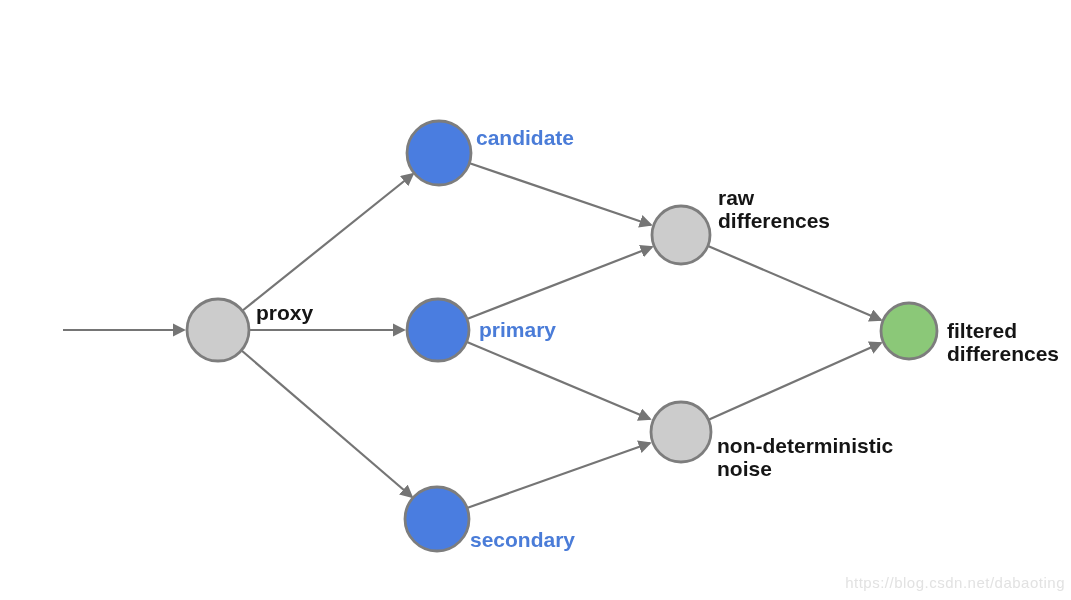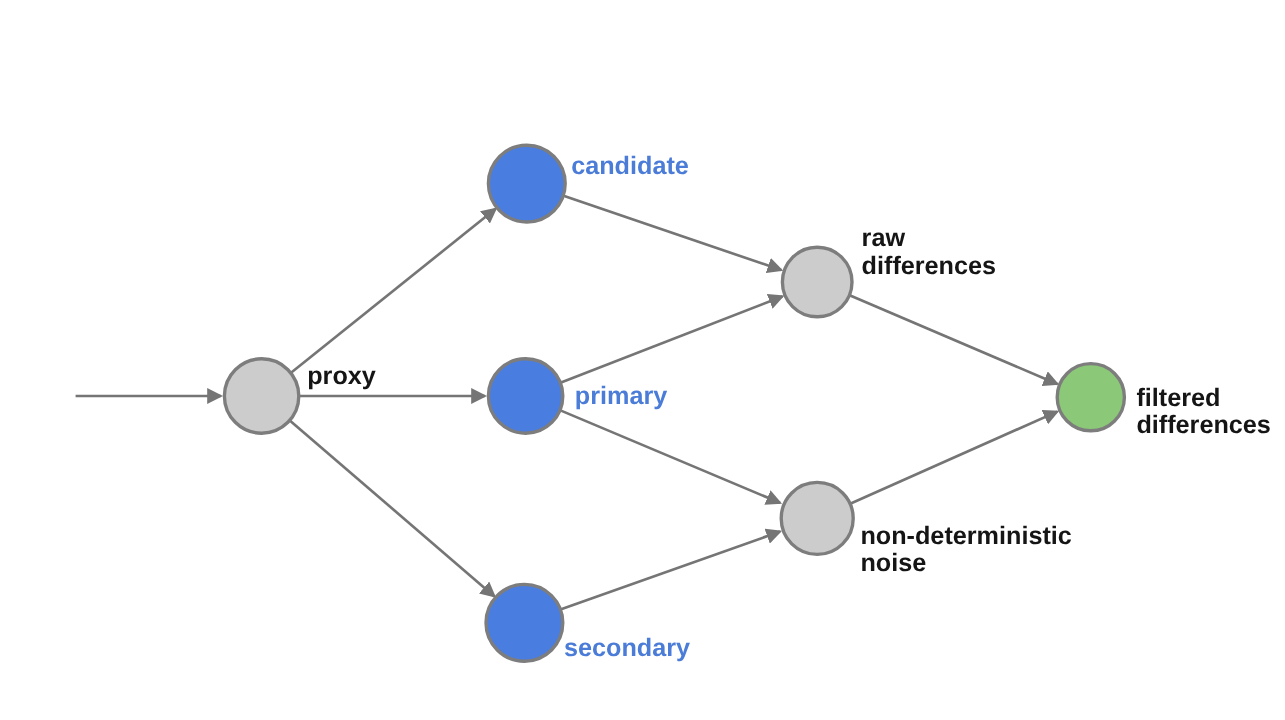--- a/index.html
+++ b/index.html
@@ -65,13 +65,14 @@
     <g id="labels-layer">
         <text x="256" y="320" fill="#151515" class="node-label"><tspan x="256" dy="0">proxy</tspan></text>
         <text x="476" y="145" fill="#4a7cd8" class="node-label"><tspan x="476" dy="0">candidate</tspan></text>
         <text x="479" y="337" fill="#4a7cd8" class="node-label"><tspan x="479" dy="0">primary</tspan></text>
         <text x="470" y="547" fill="#4a7cd8" class="node-label"><tspan x="470" dy="0">secondary</tspan></text>
         <text x="718" y="205" fill="#151515" class="node-label"><tspan x="718" dy="0">raw</tspan><tspan x="718" dy="23">differences</tspan></text>
         <text x="717" y="453" fill="#151515" class="node-label"><tspan x="717" dy="0">non-deterministic</tspan><tspan x="717" dy="23">noise</tspan></text>
         <text x="947" y="338" fill="#151515" class="node-label"><tspan x="947" dy="0">filtered</tspan><tspan x="947" dy="23">differences</tspan></text>
       </g>
   </svg>
+  <div class="watermark" style="color: rgb(226, 226, 226);">https://blog.csdn.net/dabaoting</div>
 </div>
 
 </body></html>

